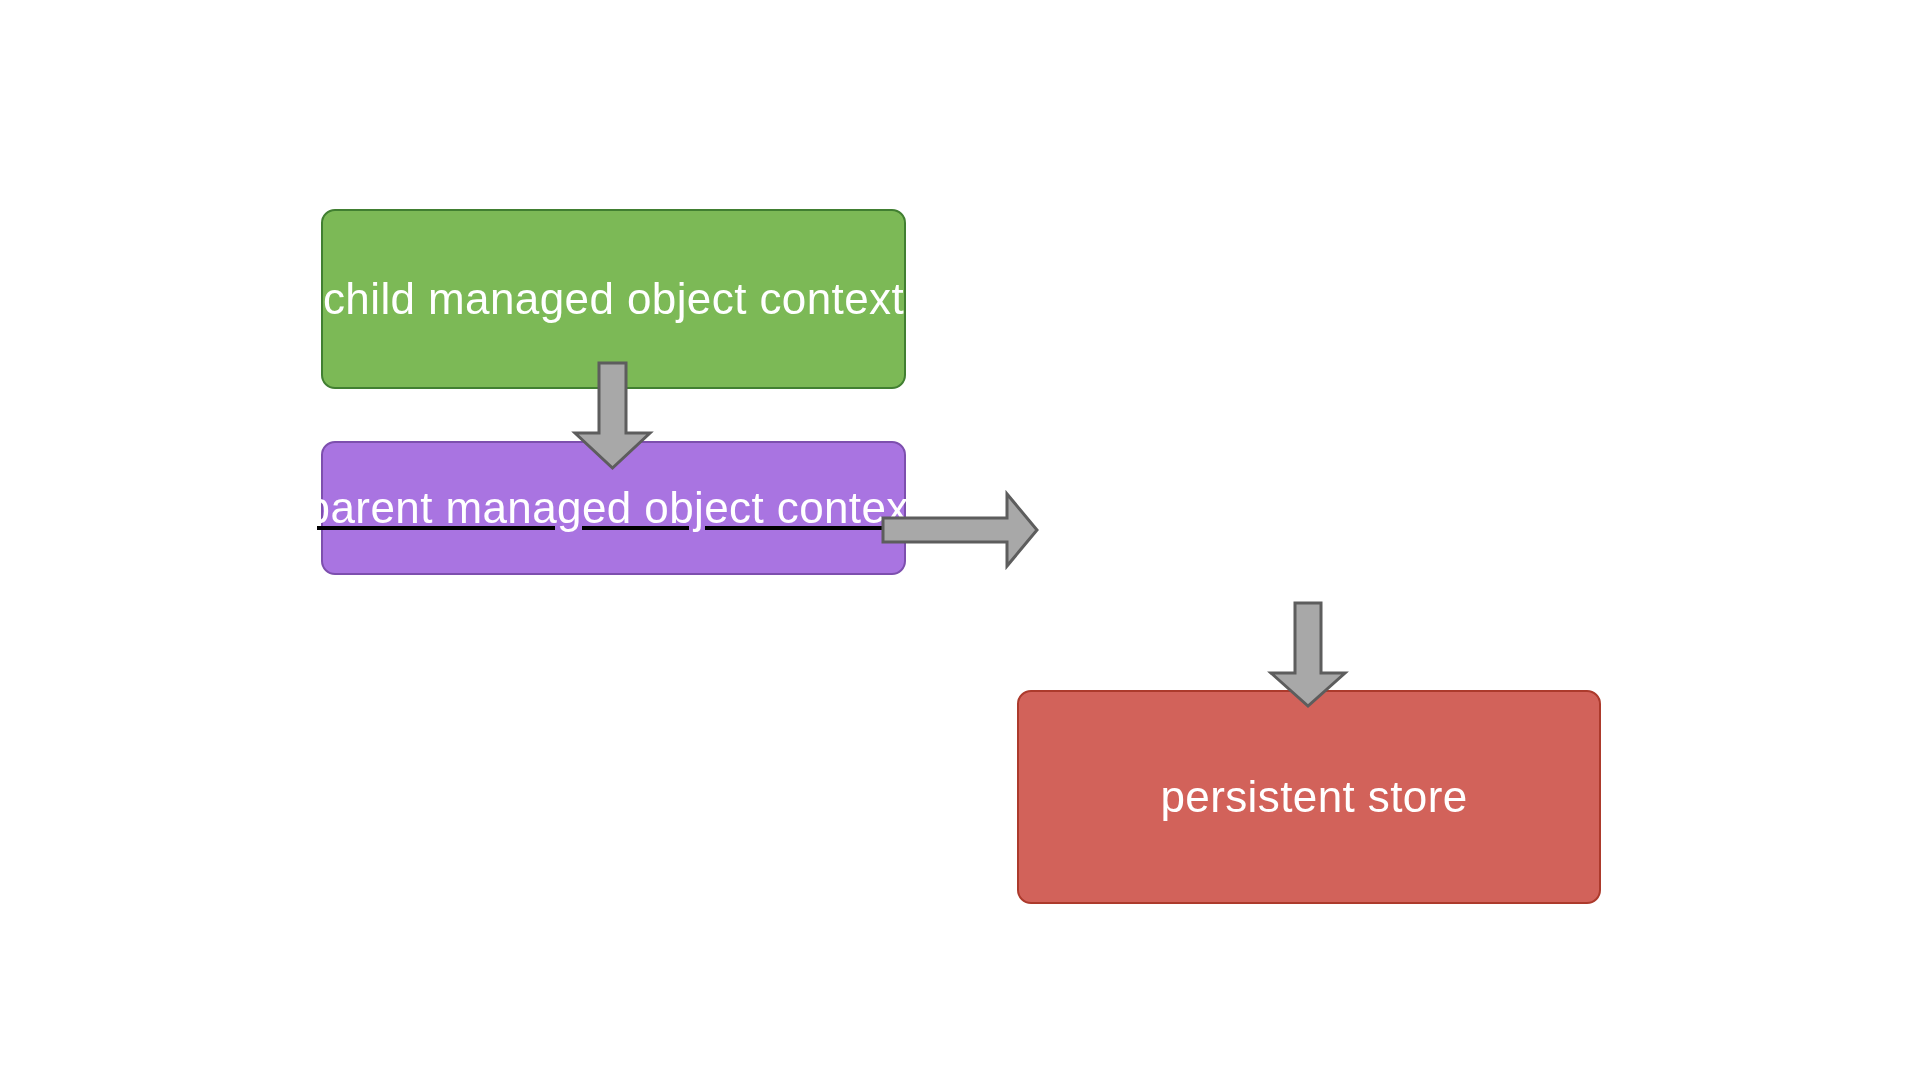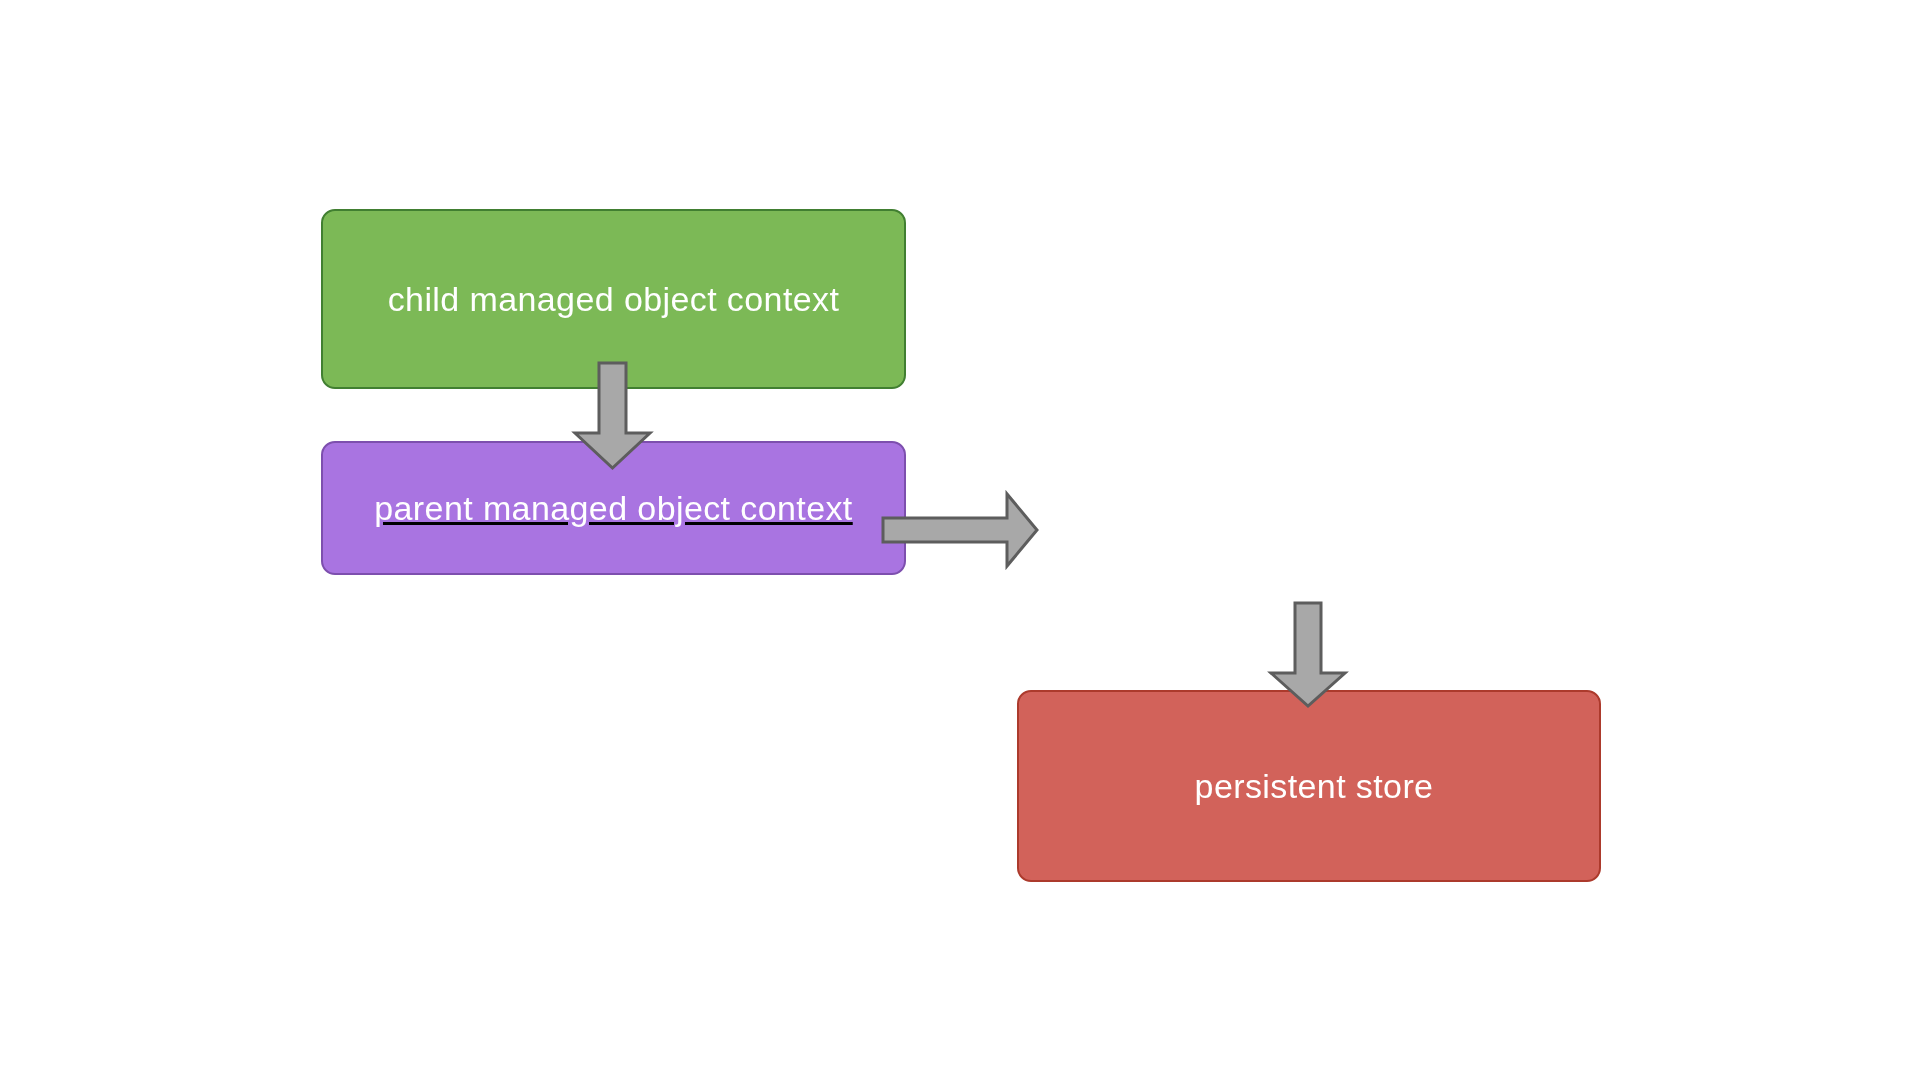--- a/index.html
+++ b/index.html
@@ -27,21 +27,21 @@
     position:absolute;
     border:2.5px solid;
     border-radius:14px;
     display:flex;
     align-items:center;
     justify-content:center;
     z-index:1;
   }
   .node-label{
     color:var(--label-color);
-    font-size:34px;
+    font-size:44px;
     font-weight:300;
     letter-spacing:0.4px;
     white-space:nowrap;
   }
   #node-child{
     left:321px;top:209px;width:585px;height:180px;
     background:var(--node-child-fill);
     border-color:var(--node-child-border);
   }
   #node-parent{
@@ -49,21 +49,21 @@
     background:var(--node-parent-fill);
     border-color:var(--node-parent-border);
     text-decoration:underline;
   }
   #node-coordinator{
     left:1017px;top:441px;width:584px;height:178px;
     background:var(--node-coordinator-fill);
     border-color:var(--node-coordinator-border);
   }
   #node-store{
-    left:1017px;top:690px;width:584px;height:192px;
+    left:1017px;top:690px;width:584px;height:214px;
     background:var(--node-store-fill);
     border-color:var(--node-store-border);
     padding-left:10px;
   }
   svg.arrow-layer{
     position:absolute;
     left:0;top:0;
     width:1920px;height:1080px;
     z-index:5;
     pointer-events:none;

